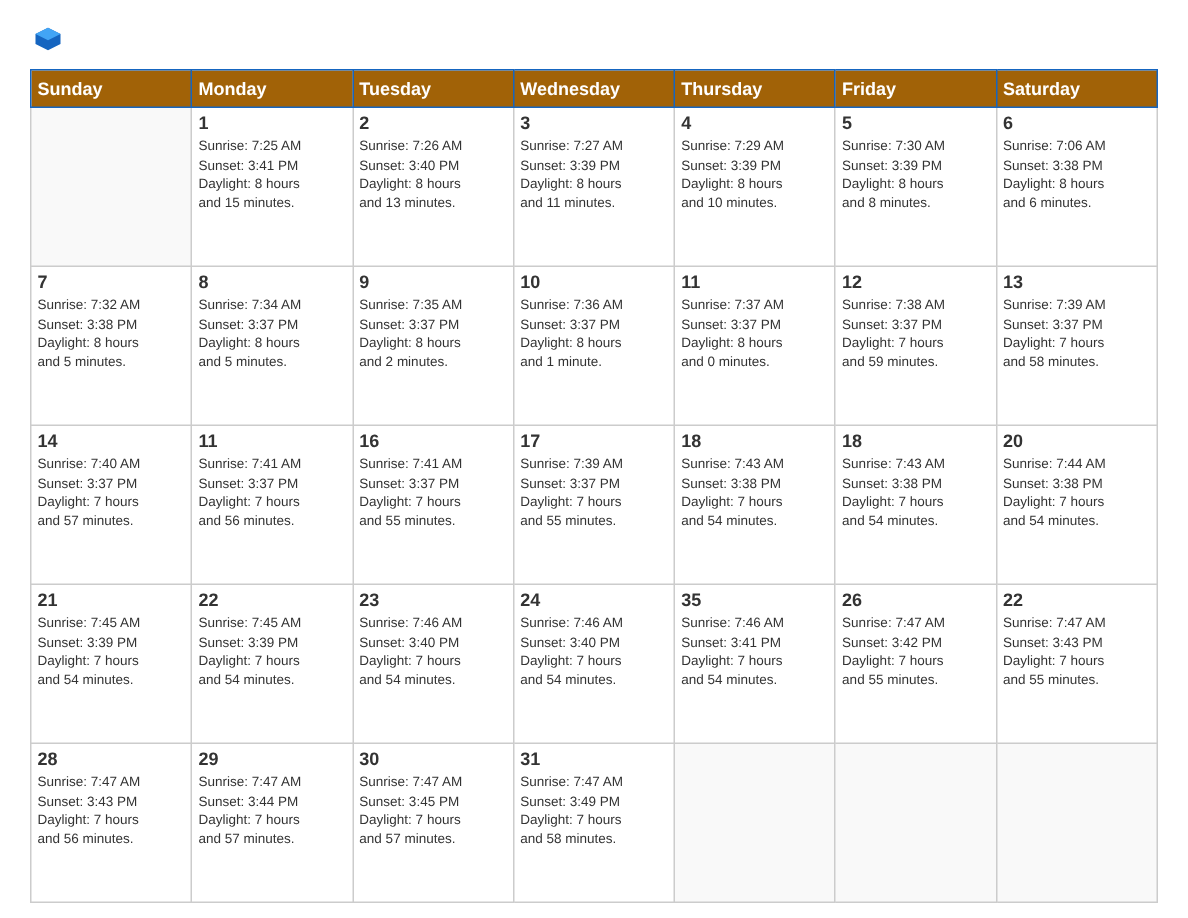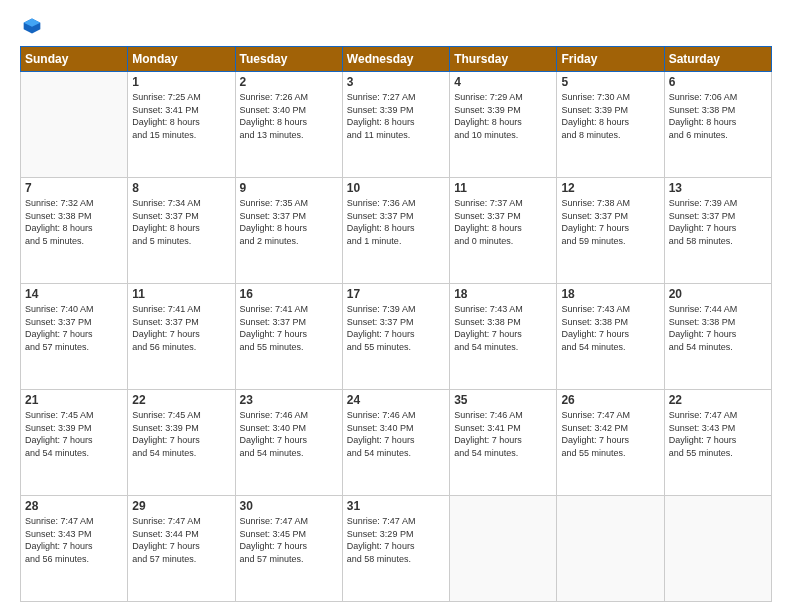--- a/index.html
+++ b/index.html
@@ -337,21 +337,21 @@
           <td>
             <span class="day-num">30</span>
             <div class="cell-text">Sunrise: 7:47 AM</div>
             <div class="cell-text">Sunset: 3:45 PM</div>
             <div class="cell-text">Daylight: 7 hours</div>
             <div class="cell-text">and 57 minutes.</div>
           </td>
           <td>
             <span class="day-num">31</span>
             <div class="cell-text">Sunrise: 7:47 AM</div>
-            <div class="cell-text">Sunset: 3:29 PM</div>
+            <div class="cell-text">Sunset: 3:49 PM</div>
             <div class="cell-text">Daylight: 7 hours</div>
             <div class="cell-text">and 58 minutes.</div>
           </td>
           <td class="empty"></td>
           <td class="empty"></td>
           <td class="empty"></td>
         </tr>
       </tbody>
   </table>
 </div>

